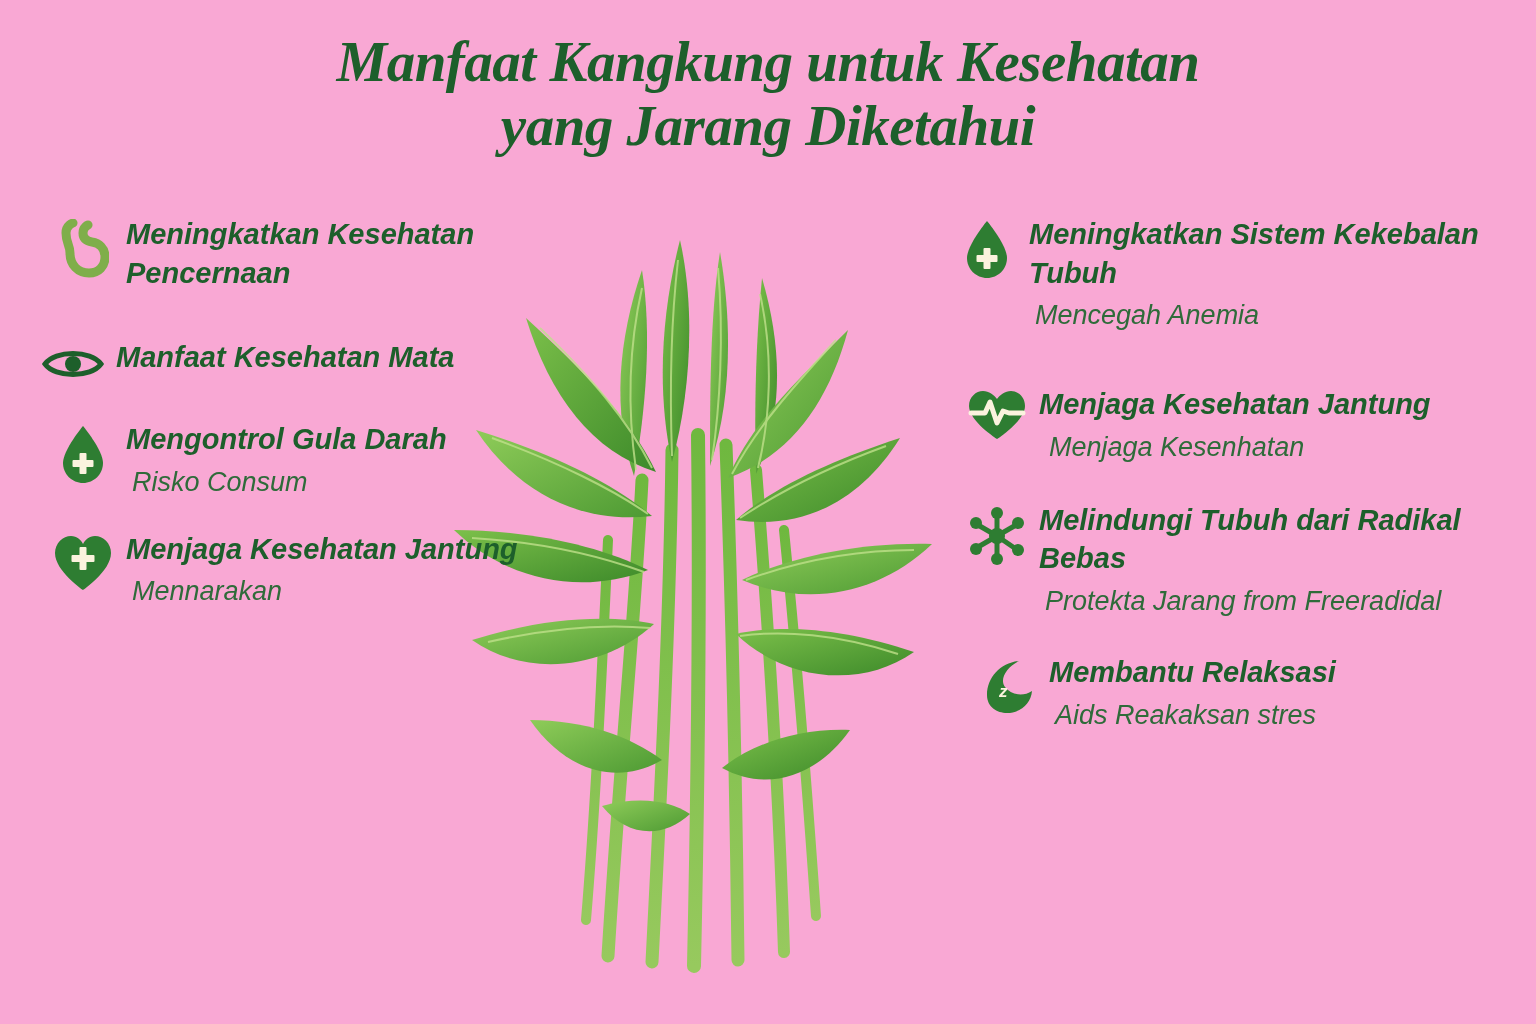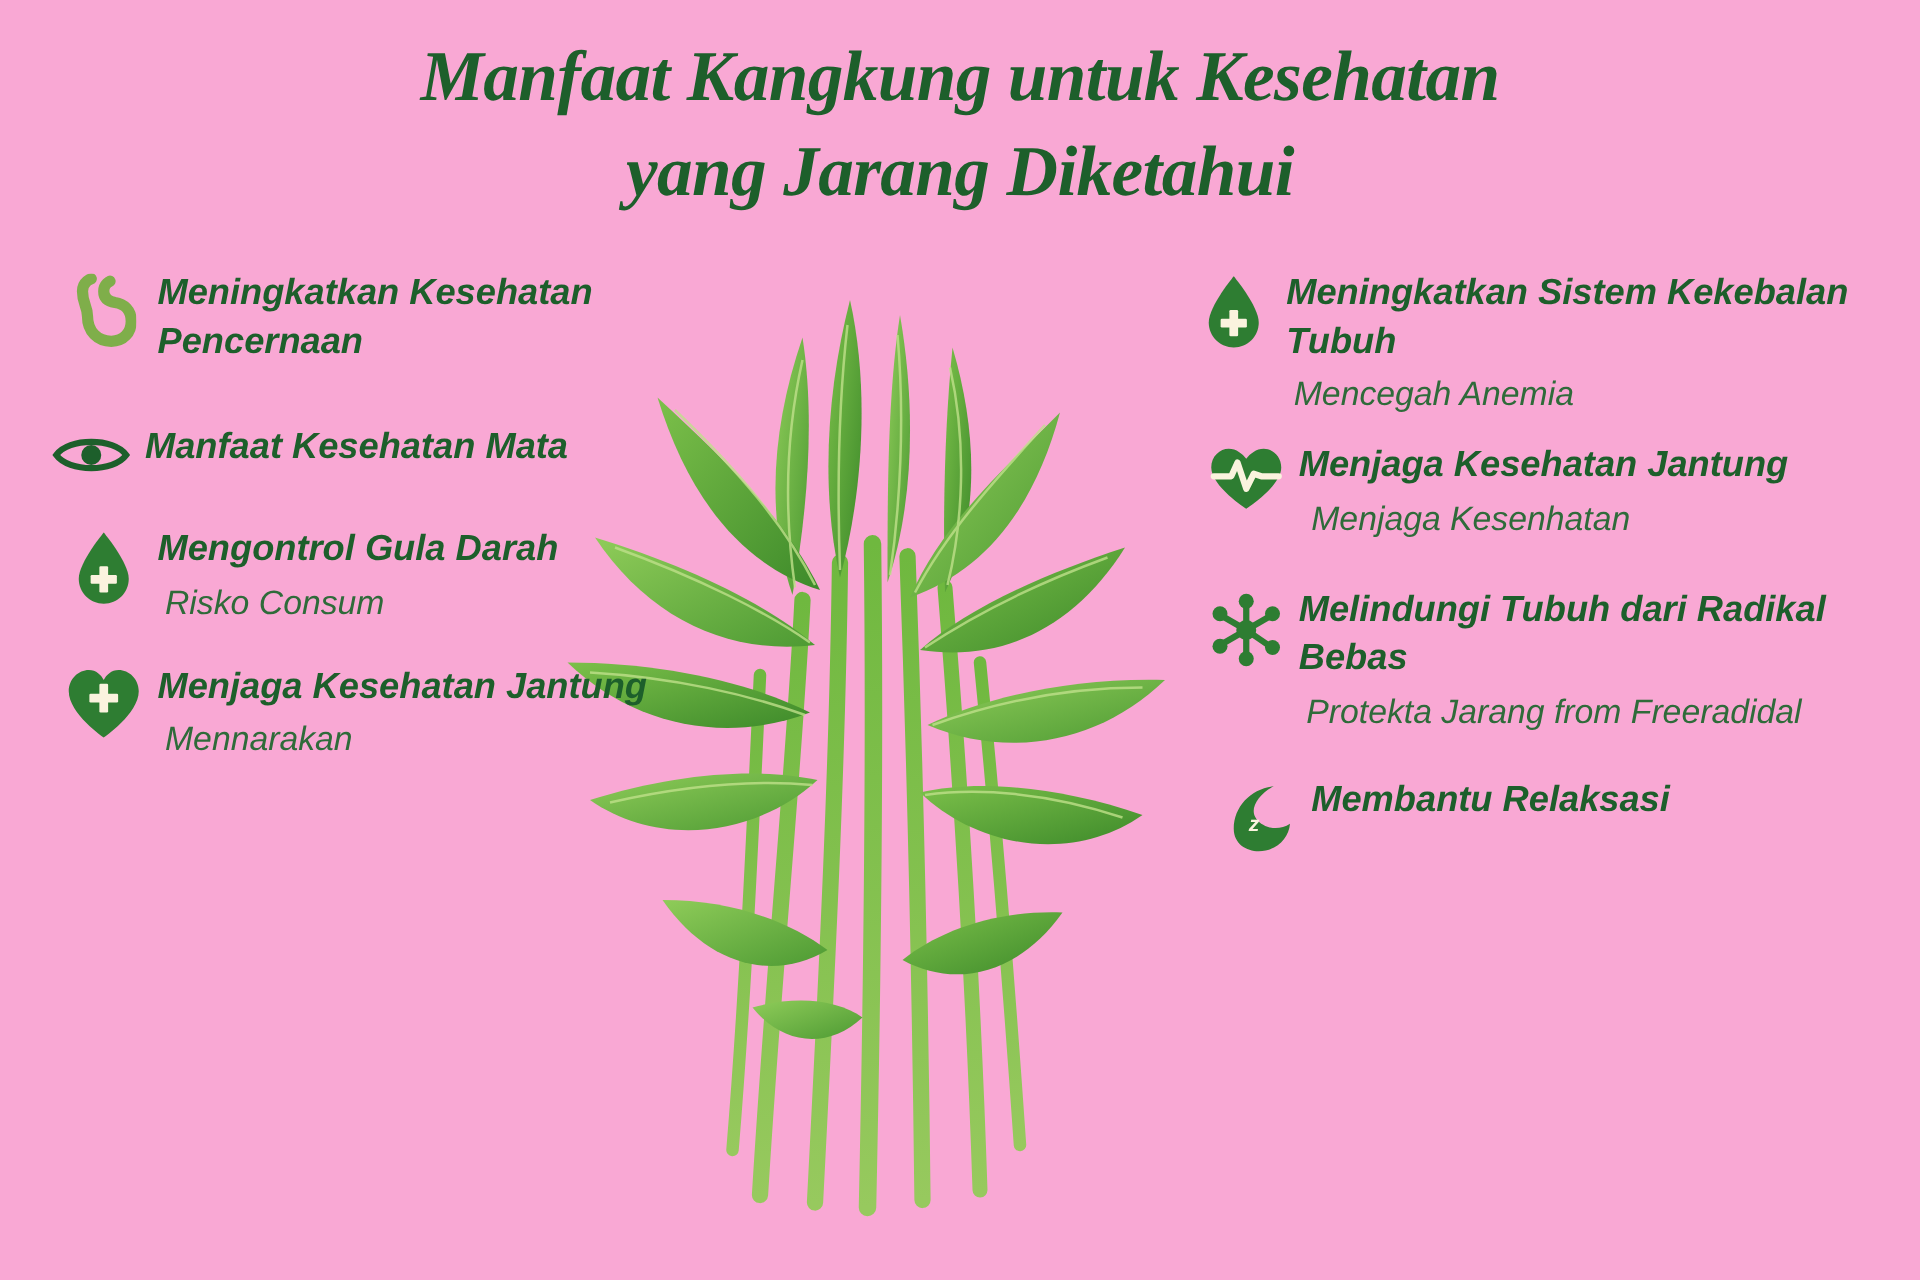--- a/index.html
+++ b/index.html
@@ -34,21 +34,21 @@
   .title-line {
     font-family: "Liberation Serif", serif;
     font-weight: bold;
     color: #1d5f2b;
     font-size: 57px;
     line-height: 1.13;
     letter-spacing: -0.5px;
     white-space: nowrap;
   }
   .title-line.l2 {
-    margin-top: 12px;
+    margin-top: 0;
   }
 
   
   .col {
     position: absolute;
     top: 215px;
   }
   .col-left {
     left: 40px;
     width: 480px;
@@ -99,21 +99,21 @@
 
   
   .col-right .icon-wrap { width: 84px; min-width: 84px; }
 
   
   .item.i-digest { margin-bottom: 46px; }
   .item.i-eye { margin-bottom: 34px; }
   .item.i-sugar { margin-bottom: 30px; }
   .item.i-heart { margin-bottom: 0; }
 
-  .item.r-immune { margin-bottom: 20px; }
+  .item.r-immune { margin-bottom: 52px; }
   .item.r-heart { margin-bottom: 36px; }
   .item.r-radical { margin-bottom: 34px; }
   .item.r-relax { margin-bottom: 0; }
 
   
   .offset-10 { margin-left: 10px; }
   .offset-20 { margin-left: 20px; }
   .offset-n10 { margin-left: -10px; }
 
   
@@ -316,18 +316,19 @@
 
     <div class="item r-relax offset-20">
       <div class="icon-wrap">
         <svg width="56" height="58" viewBox="0 0 56 58">
           <path d="M40 4 C22 6, 8 20, 8 38 C8 50, 18 56, 28 56 C42 56, 52 46, 53 34 C44 40, 32 38, 26 30 C20 22, 28 10, 40 4 Z" fill="#2e7d32"></path>
           <text x="20" y="40" font-family="Liberation Sans, sans-serif" font-size="17" font-weight="bold" fill="#fbf3de">z</text>
         </svg>
       </div>
       <div class="texts">
         <div class="headline">Membantu Relaksasi</div>
+        <div class="sub">Aids Reakaksan stres</div>
       </div>
     </div>
 
   </div>
 
 </div>
 
 </body></html>

